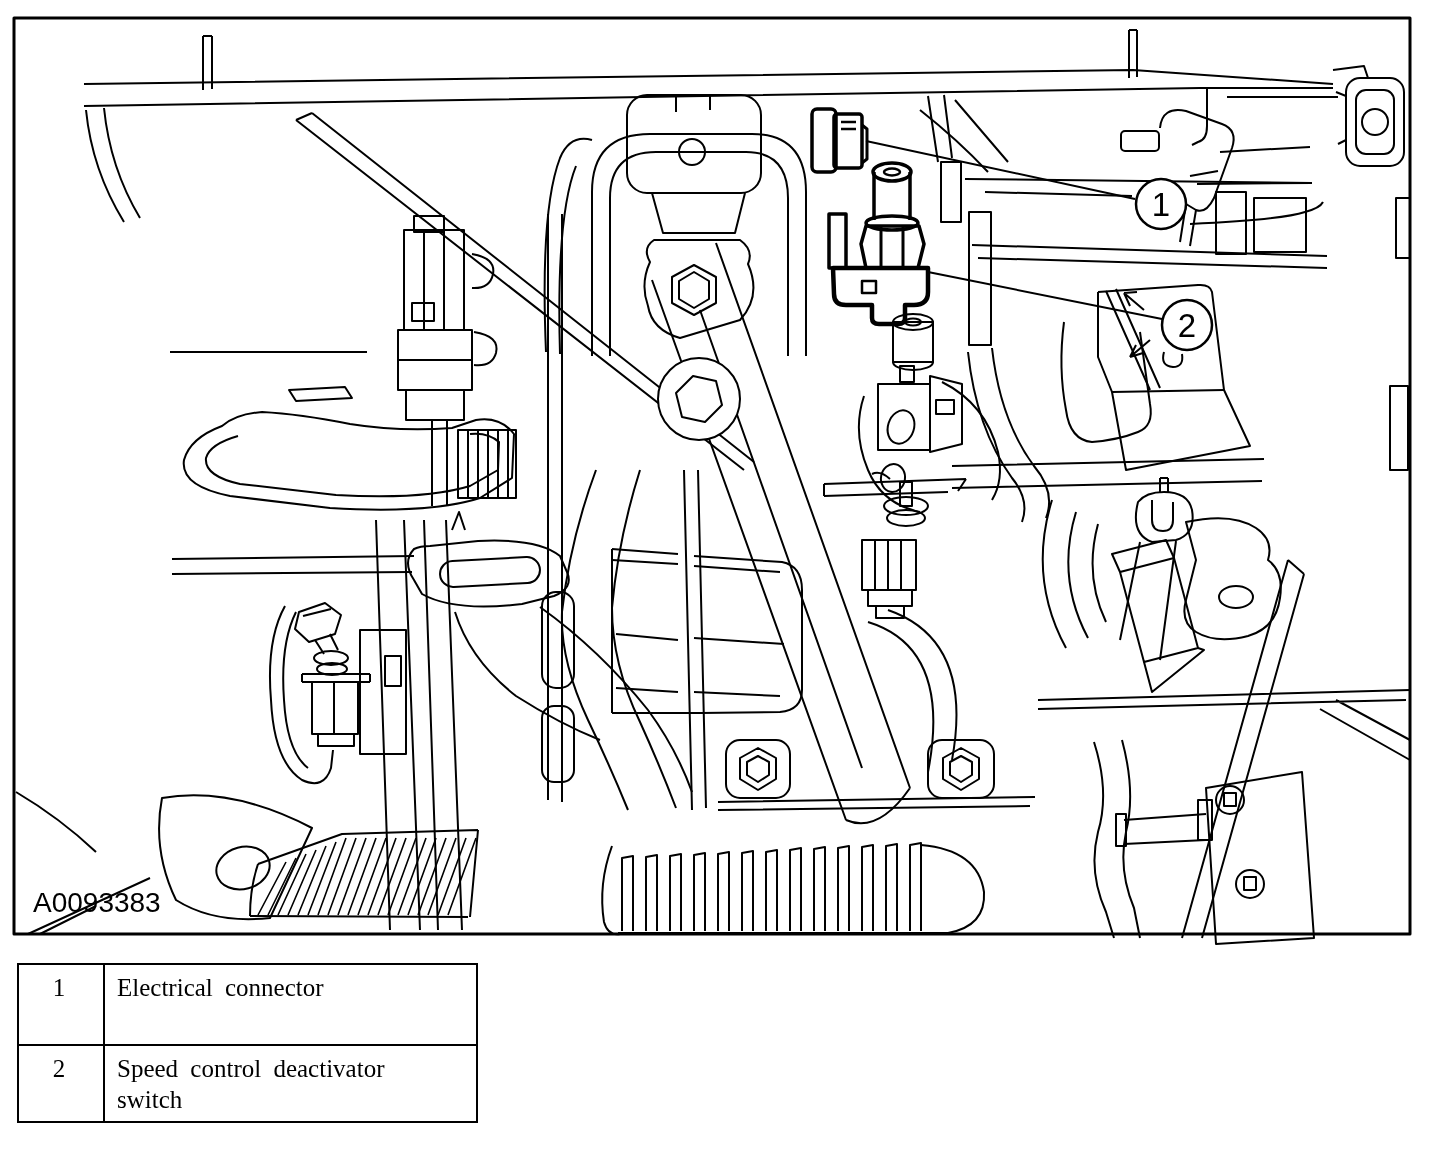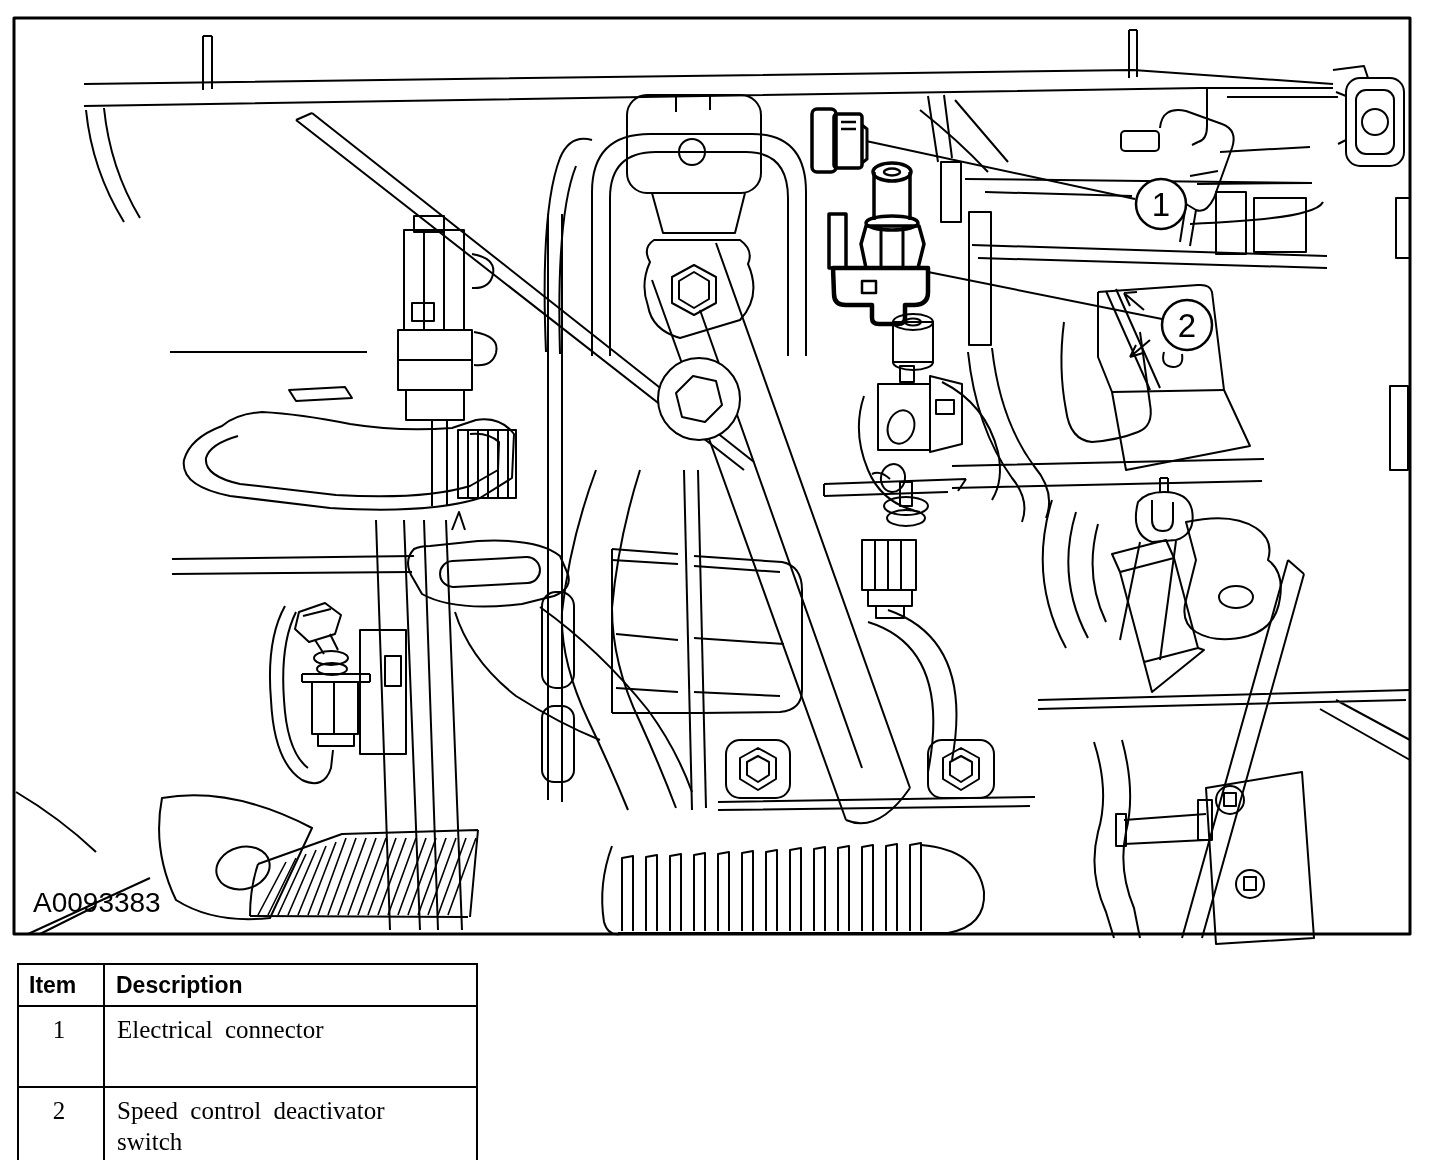--- a/index.html
+++ b/index.html
@@ -261,24 +261,20 @@
 
   <text class="figure-id" x="33" y="912" stroke="none" fill="#000">A0093383</text>
 </svg>
 
 <table class="parts">
   <colgroup>
       <col class="c1">
       <col>
     </colgroup>
   <tbody>
-      <tr>
-    <th class="item-h">Item</th>
-    <th>Description</th>
-  </tr>
   <tr class="r1">
     <td class="item-c">1</td>
     <td class="desc-c">Electrical connector</td>
   </tr>
   <tr class="r2">
     <td class="item-c">2</td>
     <td class="desc-c">Speed control deactivator switch</td>
   </tr>
 </tbody>
   </table>

